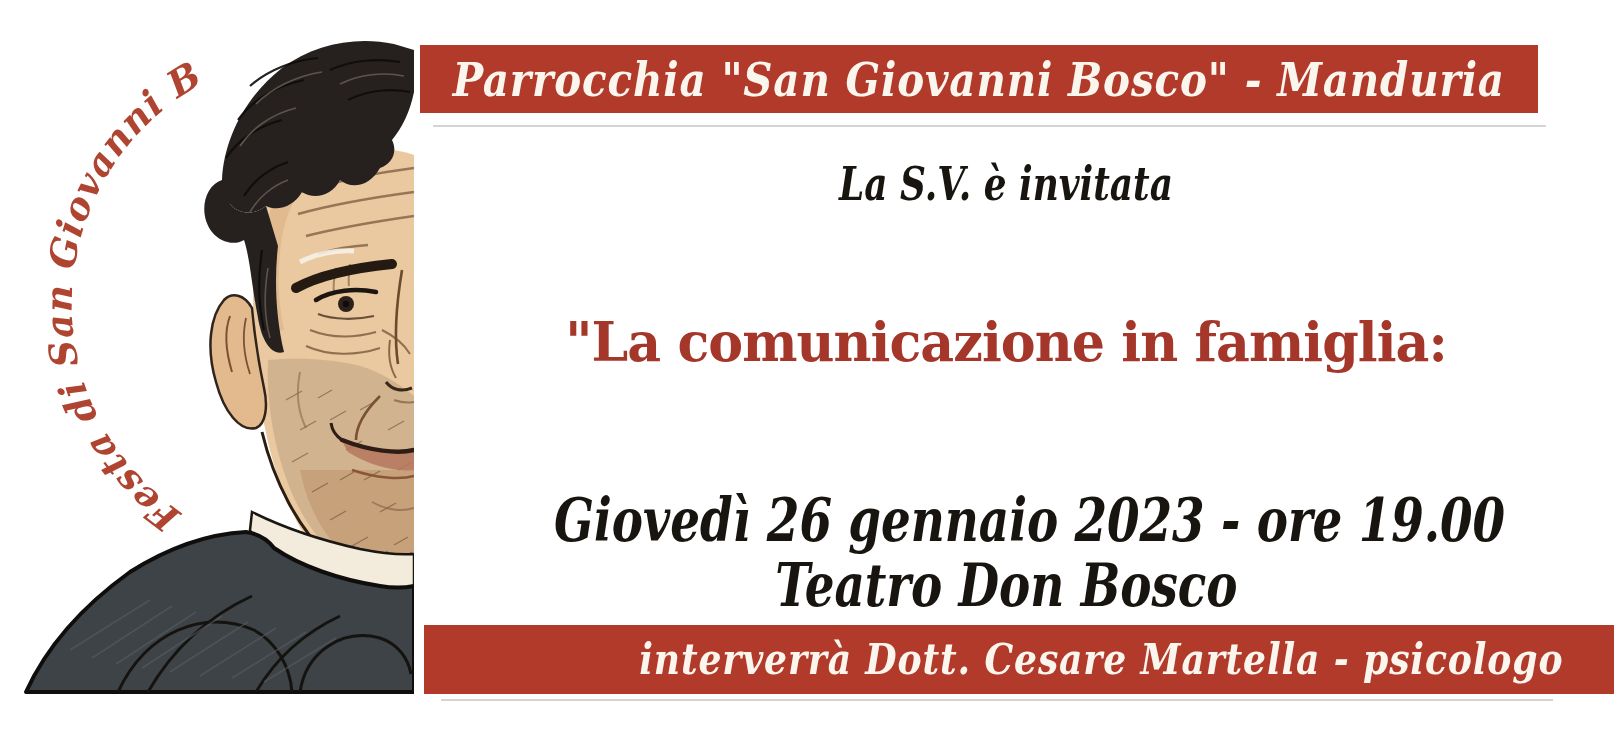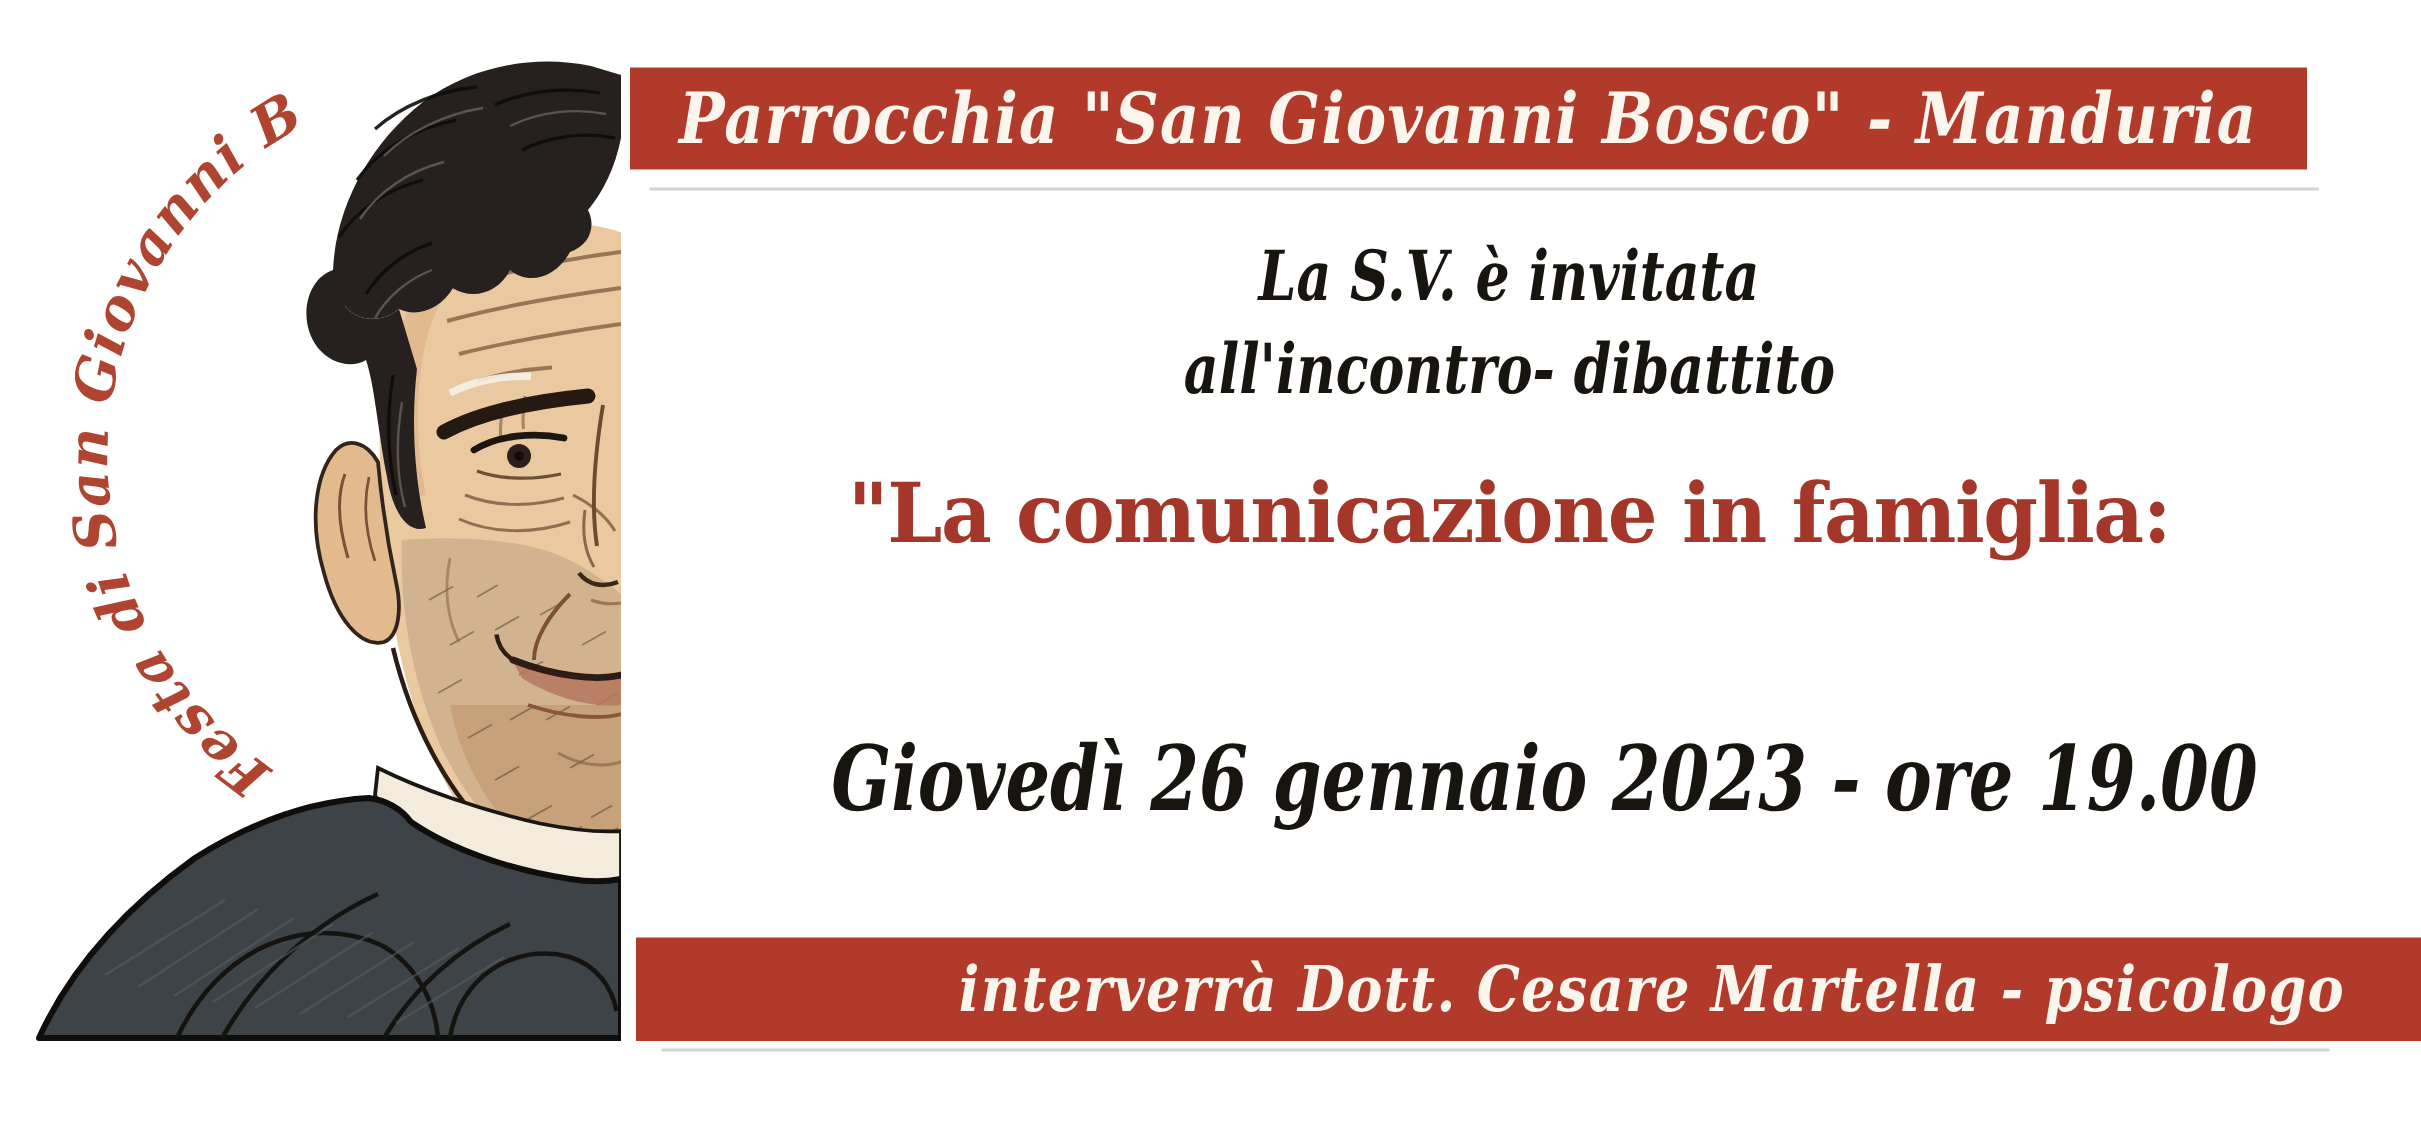--- a/index.html
+++ b/index.html
@@ -179,30 +179,30 @@
   </svg>
 
   <div class="banner" id="topBanner">
     <span class="bt">Parrocchia "San Giovanni Bosco" - Manduria</span>
   </div>
   <div class="shadow-line" id="shadowTop"></div>
 
   <div class="line invite" id="inv1">
     <span>La S.V. è invitata</span>
   </div>
-  <div class="line invite" id="inv2">
-    <span>all'incontro- dibattito</span>
-  </div>
 
   <div class="line titleline" id="t1">
     <span>"La comunicazione in famiglia:</span>
   </div>
 
   <div class="line eventline" id="ev1">
     <span>Giovedì 26 gennaio 2023 - ore 19.00</span>
   </div>
+  <div class="line eventline" id="ev2">
+    <span>Teatro Don Bosco</span>
+  </div>
 
   <div class="banner" id="bottomBanner">
     <span class="bt">interverrà Dott. Cesare Martella - psicologo</span>
   </div>
   <div class="shadow-line" id="shadowBottom"></div>
 
 </div>
 
 </body></html>

